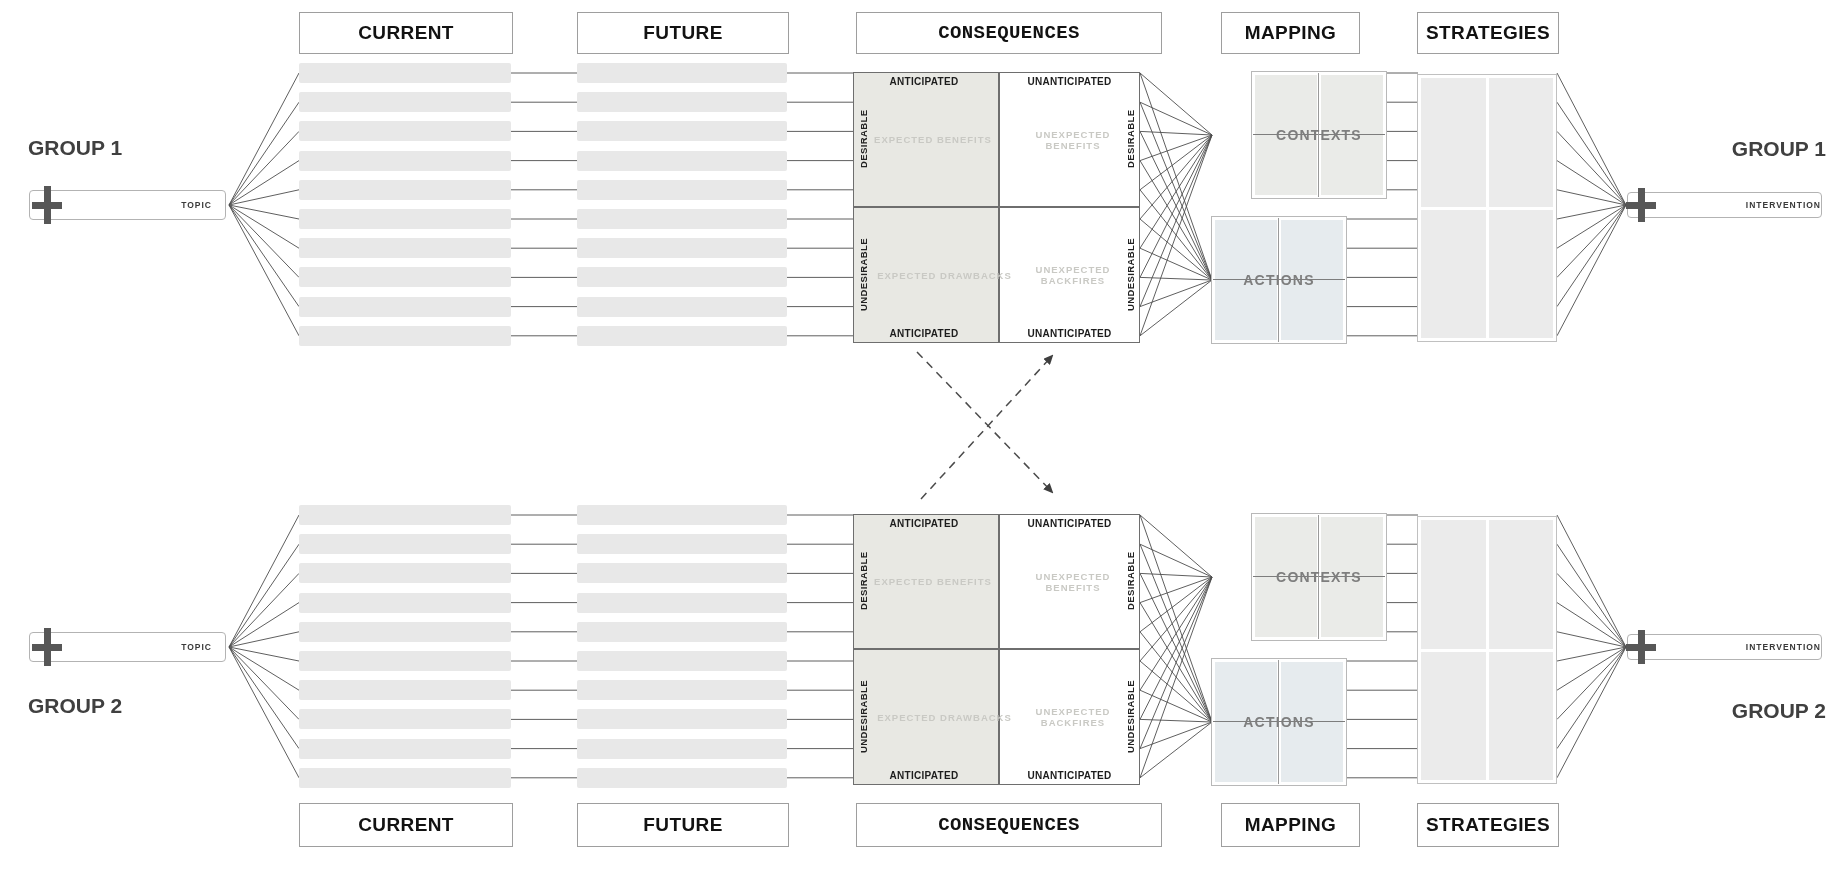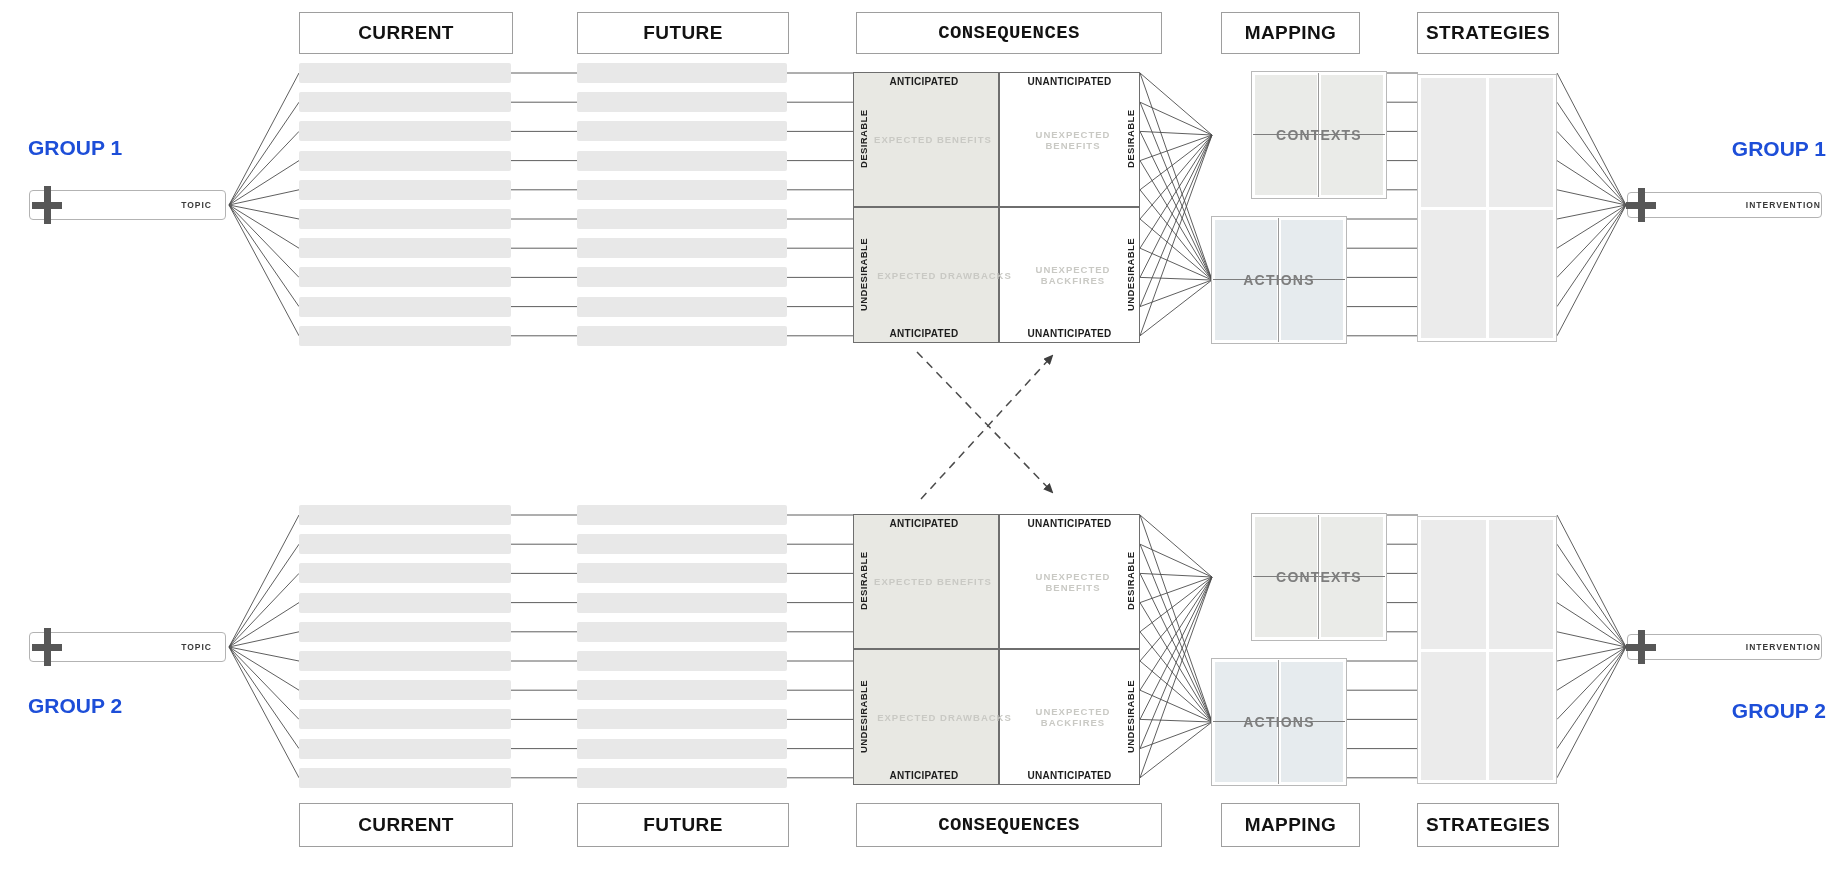--- a/index.html
+++ b/index.html
@@ -21,21 +21,21 @@
   .hdr.h-current{left:299px;width:212px;}
   .hdr.h-future{left:577px;width:210px;}
   .hdr.h-consequences{left:856px;width:304px;font-family:Liberation Mono, monospace;}
   .hdr.h-mapping{left:1210px;width:137px;margin-left:11px;}
   .hdr.h-strategies{left:1417px;width:140px;}
 
   
   .group{position:absolute;inset:0;z-index:1;--dy:0px;}
   .group.g2{--dy:442px;}
 
-  .group-label{position:absolute;font-weight:bold;font-size:21px;color:#1d4ed8;z-index:2;}
+  .group-label{position:absolute;font-weight:bold;font-size:21px;color:#404040;z-index:2;}
   .group-label.right{right:14px;text-align:right;}
   .g1 .group-label.left{left:28px;top:136px;}
   .g1 .group-label.right{top:137px;}
   .g2 .group-label.left{left:28px;top:694px;}
   .g2 .group-label.right{top:699px;}
 
   
   .io-box{
     position:absolute;background:#fff;border:1px solid #b3b3b3;border-radius:4px;z-index:2;
     display:flex;align-items:center;justify-content:flex-end;

